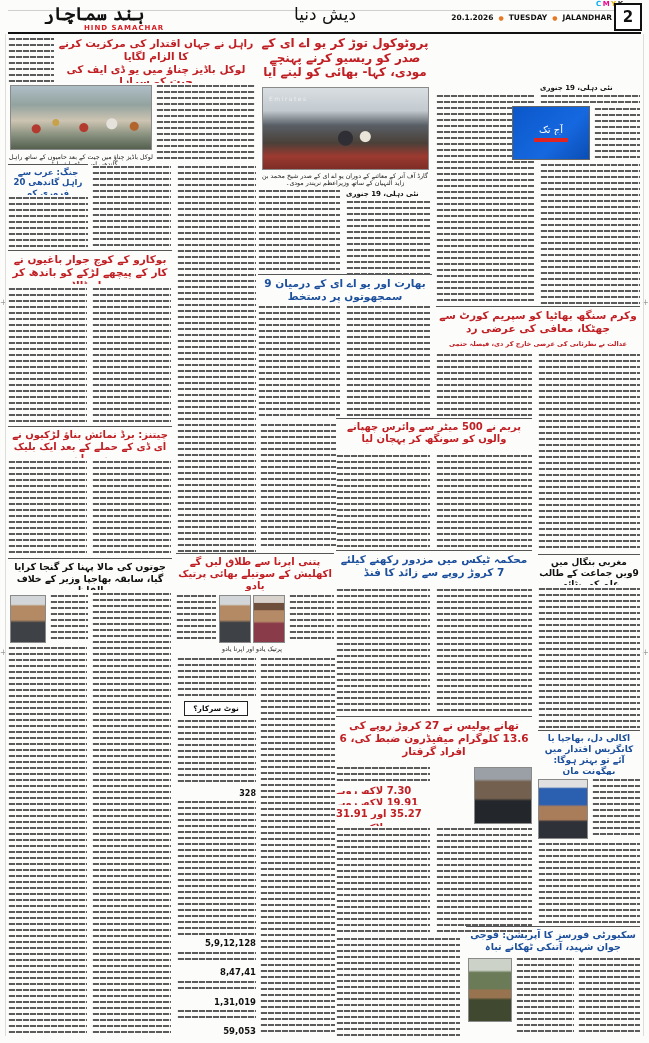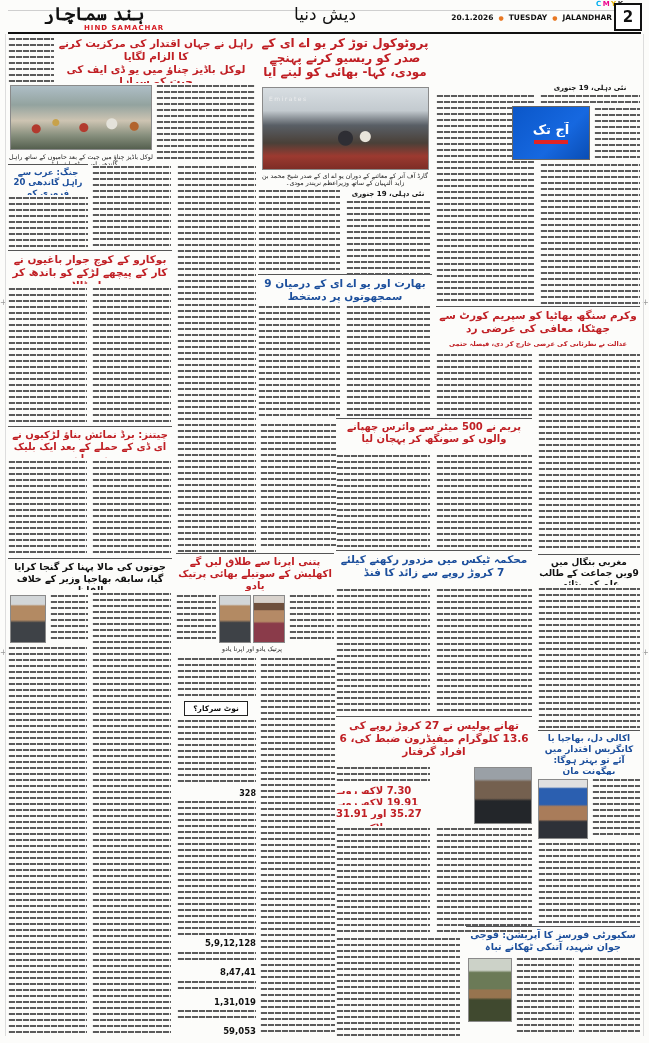--- a/index.html
+++ b/index.html
@@ -13,21 +13,21 @@
       repeating-linear-gradient(to bottom, #343434 0 2.2px, transparent 2.2px 6px);
       opacity:.8}
   .simflow{background-image:
       repeating-linear-gradient(to right, rgba(252,252,250,.9) 0 1px, rgba(252,252,250,0) 1px 7px),
       repeating-linear-gradient(to bottom, #343434 0 2.2px, transparent 2.2px 6px);
       opacity:.8;width:100%}
   .hl{position:absolute;font-weight:700;text-align:center;direction:rtl;line-height:1.22;overflow:hidden}
   .red{color:#c01f24}
   .blue{color:#1c4f9c}
   .blk{color:#101010}
-  .date{position:absolute;direction:rtl;font-weight:700;font-size:7px;color:#111;text-align:center;overflow:hidden}
+  .date{position:absolute;direction:rtl;font-weight:700;font-size:7px;color:#111;text-align:left;overflow:hidden}
   .cap{position:absolute;direction:rtl;font-size:6.3px;color:#222;text-align:center;line-height:1.18;overflow:hidden}
   .hr{position:absolute;height:1px;background:#555}
   .ph{position:absolute;border:1px solid #8a8a8a;overflow:hidden}
   .statline{color:#c01f24;font-weight:700;font-size:10px;direction:rtl;text-align:left;line-height:1.4;overflow:hidden}
   .numline{font-weight:700;font-size:8.5px;direction:rtl;text-align:right;color:#111;overflow:hidden}
   .regmark{position:absolute;color:#999;font-size:8px}
   
   #cmyk{left:596px;top:0;width:46px;height:9px;display:flex;gap:1px;font-size:7px;font-weight:700;letter-spacing:.5px}
   .c-c{color:#00aeef}.c-m{color:#ec008c}.c-y{color:#e3b20a}.c-k{color:#231f20}
   #logo{left:10px;top:3px;width:168px;height:21px;font-size:18px;font-weight:700;direction:rtl;text-align:center;overflow:hidden;font-family:"DejaVu Serif","Liberation Serif",serif}
@@ -52,21 +52,21 @@
     radial-gradient(circle at 50% 62%, #2e2e34 0 7px, transparent 8px),
     radial-gradient(circle at 62% 60%, #e8e4da 0 5px, transparent 6px),
     linear-gradient(180deg,#d8dee2 0%,#c3cacf 28%,#595f66 46%,#4a4038 68%,#9c3a30 84%,#7e2d26 100%)}
   #b-photo .wm{position:absolute;left:6px;top:7px;color:#f2f2f2;font-size:6px;letter-spacing:1.5px;opacity:.85}
   .ph-port{background:linear-gradient(180deg,#d2d6d8 0 18%,#b38a63 22% 52%,#3e4247 58% 100%)}
   #pra-ph2{background:linear-gradient(180deg,#d8d2cc 0 14%,#6e4f3c 16% 30%,#b58a66 32% 55%,#8a3b4a 60% 100%)}
   #h-photo{background:linear-gradient(180deg,#9aa0a6 0 20%,#74604f 25% 55%,#23262a 60% 100%)}
   #j-ph{background:linear-gradient(180deg,#e0e0e0 0 12%,#2b5fb0 15% 42%,#a97c5a 46% 68%,#2e3138 72% 100%)}
   #k-ph{background:linear-gradient(180deg,#ccd2c8 0 18%,#6b7a57 22% 48%,#97744f 50% 62%,#40492f 66% 100%)}
   #c-inset{position:absolute;left:512px;top:106px;width:78px;height:54px;background:linear-gradient(135deg,#0b57c9 0%,#1668e0 60%,#0a4db4 100%);border:1px solid #666;display:flex;flex-direction:column;align-items:center;justify-content:center;gap:3px}
-  #c-inset .inset-txt{color:#fff;font-weight:700;font-size:13px;direction:rtl;overflow:hidden}
+  #c-inset .inset-txt{color:#fff;font-weight:400;font-size:10px;direction:rtl;overflow:hidden}
   #c-inset .inset-bar{width:34px;height:4px;background:#e02424}
   #sarkari-box{position:absolute;left:184px;top:701px;width:64px;height:15px;border:1px solid #222;display:flex;align-items:center;justify-content:center;font-size:7.5px;font-weight:700;direction:rtl;overflow:hidden;background:#fff}
   #m1-nums{position:absolute;left:177px;top:938px;width:79px;height:98px;display:flex;flex-direction:column;justify-content:space-between}
   #h-stats{position:absolute;left:336px;top:784px;width:94px;height:42px;display:flex;flex-direction:column;gap:2px}
 </style>
 </head>
 <body>
 
 <div class="sheet">
 

